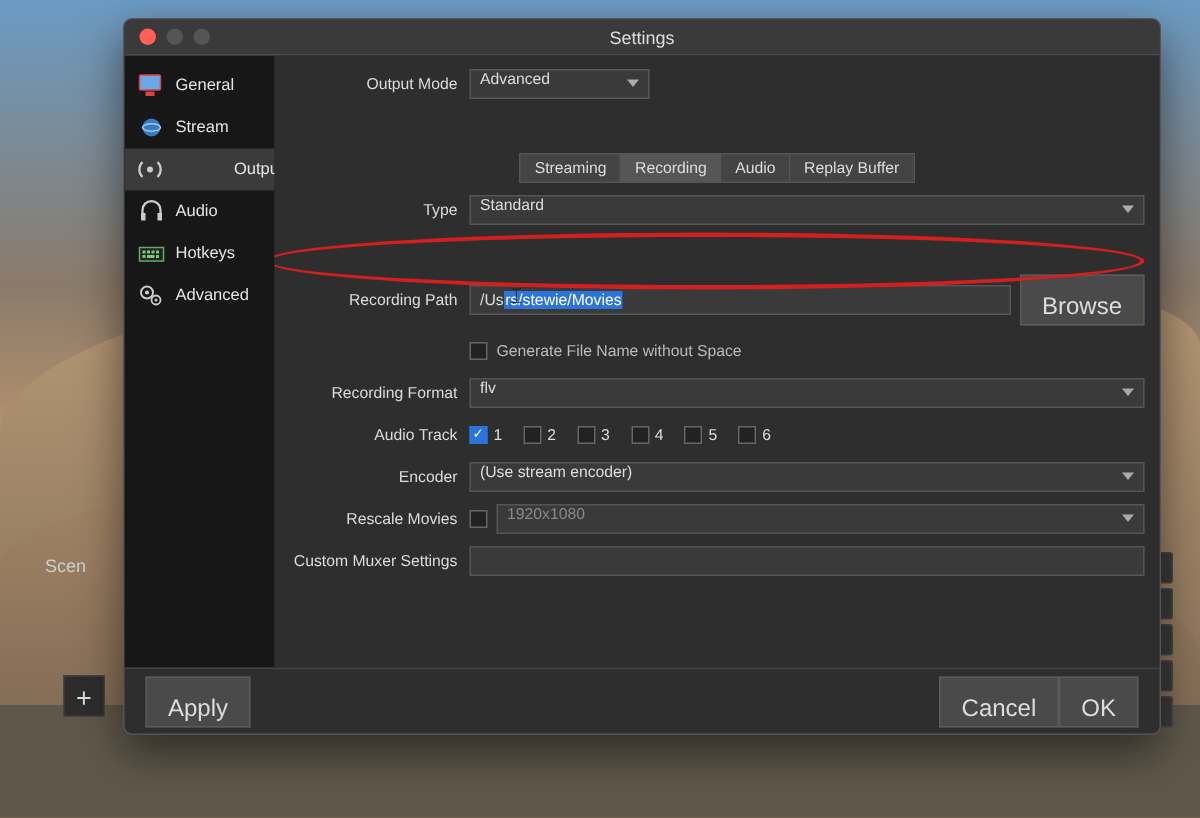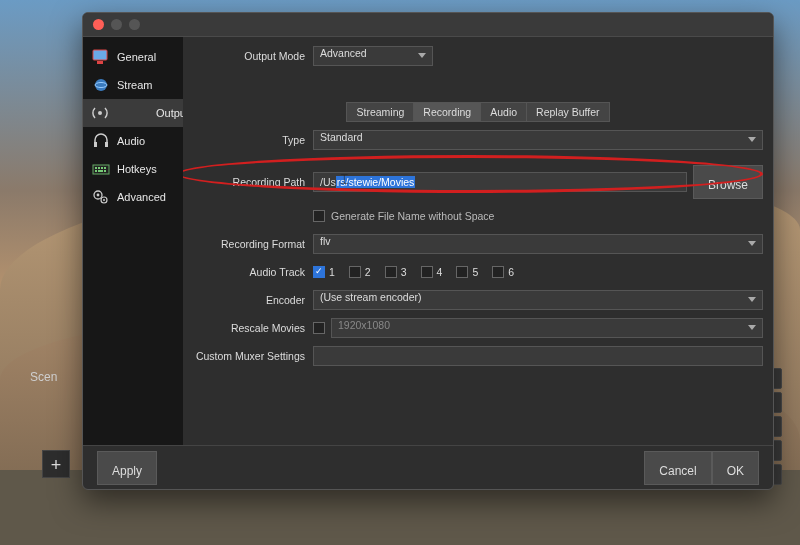--- a/index.html
+++ b/index.html
@@ -42,21 +42,21 @@
   .row { display:flex; align-items:center; margin-bottom:6px; min-height:22px; font-size:10.5px; color:#ddd; }
   .lbl { width:120px; text-align:right; padding-right:8px; color:#dcdcdc; }
   .ctrl { flex:1; display:flex; align-items:center; gap:6px; }
   .seg { display:flex; }
   .segbtn { background:#444; border:1px solid #555; color:#ddd; font-size:10.5px; padding:3px 9px; }
   .segbtn.active { background:#565656; }
   .segbtn + .segbtn { border-left:none; }
   .select, .textinput { background:#3a3a3a; border:1px solid #555; color:#ddd; font-size:10.5px; height:20px; padding:0 6px; flex:1; position:relative; }
   .select::after { content:""; position:absolute; right:6px; top:6px; width:0;height:0;border-left:4px solid transparent;border-right:4px solid transparent;border-top:5px solid #aaa; }
   .select.disabled { color:#888; }
-  .btn { background:#4a4a4a; border:1px solid #5a5a5a; color:#ddd; font-size:12px; height:34px; padding:12px 14px; }
+  .btn { background:#4a4a4a; border:1px solid #5a5a5a; color:#ddd; font-size:16px; height:34px; padding:12px 14px; }
   .chk { width:12px; height:12px; background:#222; border:1px solid #666; display:inline-block; vertical-align:middle; }
   .chk.checked { background:#2d74da; border-color:#2d74da; position:relative; }
   .chk.checked::after { content:"✓"; color:#fff; font-size:9px; position:absolute; left:1px; top:-1px; }
   .tracklabel { margin-right:8px; display:inline-flex; align-items:center; gap:4px; }
 
   .tabrow { justify-content:center; }
   .chklabel { color:#bbb; font-size:10.5px; }
 
   .selectedtxt { background:#2d74da; color:#fff; padding:0 1px; }
 
@@ -83,20 +83,21 @@
   <div class="pill">gs</div>
 </div>
 
 <div class="window">
   <div class="titlebar">
     <div class="traffic">
       <div class="dot red"></div>
       <div class="dot yellow"></div>
       <div class="dot green"></div>
     </div>
+    <div class="title">Settings</div>
   </div>
 
   <div class="body">
     <div class="sidebar">
       <div class="sbitem">
         <span class="sbicon">
             <svg width="18" height="16">
               <rect x="1" y="1" width="14" height="10" rx="1" fill="#6aa9e8" stroke="#d44"></rect>
               <rect x="5" y="12" width="6" height="3" fill="#d44"></rect>
             </svg>
@@ -180,21 +181,21 @@
         </div>
       </div>
 
       <div class="row">
         <div class="lbl">Type</div>
         <div class="ctrl">
             <div class="select">Standard</div>
           </div>
       </div>
 
-      <div class="row" style="margin-top:8px">
+      <div class="row" style="margin-top:26px">
         <div class="lbl">Recording Path</div>
         <div class="ctrl">
           <div class="textinput" style="display:flex;align-items:center;position:relative">
             <span>/Us</span>
               <span class="selectedtxt">rs/stewie/Movies</span>
             <span style="position:absolute;left:26px;top:-2px;font-size:14px;color:#222">⌶</span>
           </div>
           <button class="btn">Browse</button>
         </div>
       </div>

